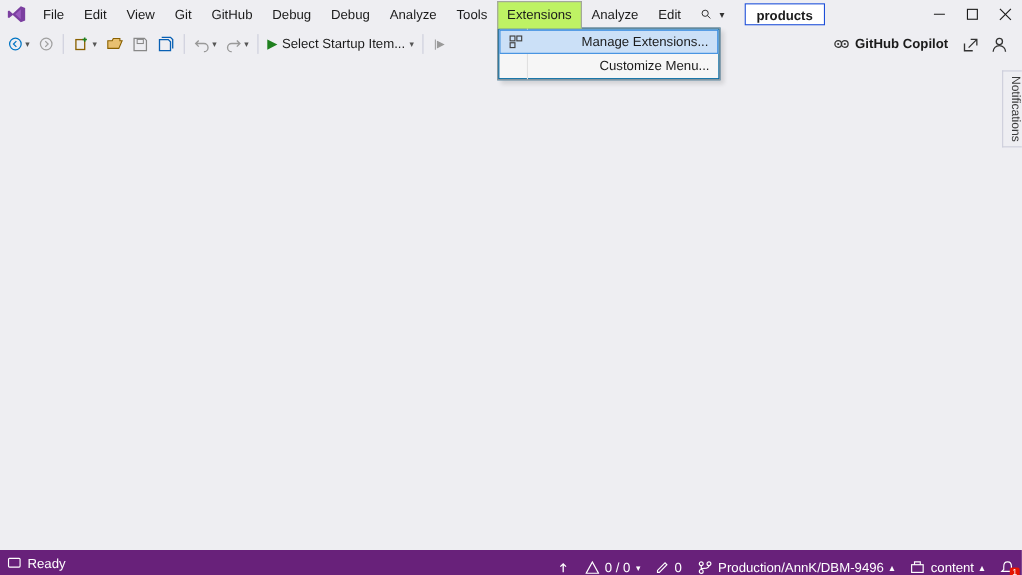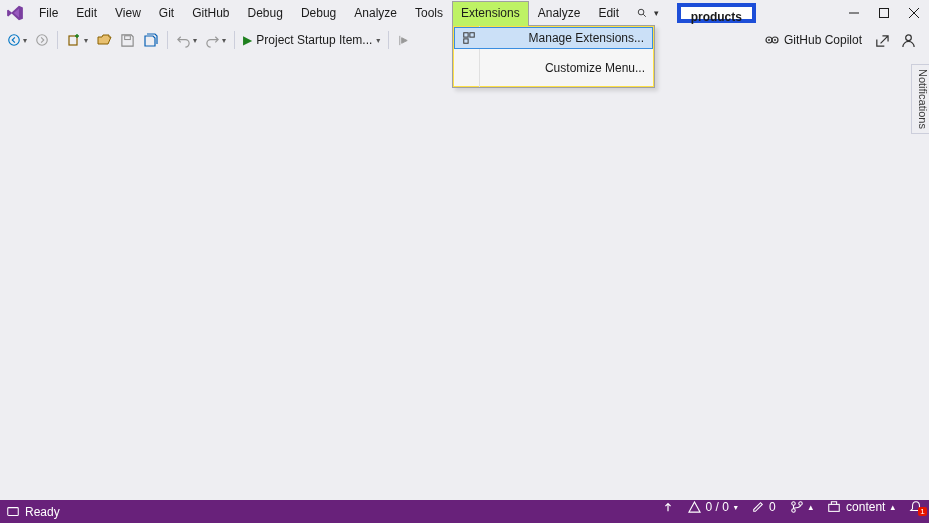--- a/index.html
+++ b/index.html
@@ -25,43 +25,43 @@
     padding: 0 9px;
     height: 24px; line-height: 24px;
     cursor: default;
   }
   .menu-item.open { background: #bef264; border: 1px solid #a0a0a0; border-bottom: none; height: 25px; line-height:23px; padding:0 8px; position:relative; z-index:11; }
   .titlebar-search { width: 16px; height:16px; margin-left:6px; display:flex; align-items:center; }
   .search-chevron { margin-left:4px; font-size:9px; color:#333; }
   .solution-box {
     margin-left: 18px;
     height: 20px; line-height: 20px;
-    border: 4px solid #1d4ed8;
+    border: 1px solid #1d4ed8;
     background: #fff;
     padding: 0 10px;
     font-weight: 700; font-size: 12px;
   }
   .spacer { flex: 1; }
   .win-controls { display:flex; align-items:center; gap: 0; }
   .win-btn { width: 30px; height: 26px; display:flex; align-items:center; justify-content:center; }
 
   
   .dropdown {
     position: absolute;
     top: 25px; left: 452px;
     width: 203px;
-    background: #fde047;
+    background: #0369a1;
     border: 1px solid #a0a0a0;
     box-shadow: 3px 3px 4px rgba(0,0,0,0.12);
     z-index: 10;
     padding: 1px;
   }
   .dropdown-inner { background:#f6f6f6; }
   .dd-item {
-    height: 37px;
+    height: 22px;
     display: flex; align-items: center;
     font-size: 12px; color:#1b1b1b;
     position: relative;
   }
   .dd-item .iconcol { width: 28px; display:flex; align-items:center; justify-content:center; }
   .dd-item .label { flex:1; padding-right:8px; }
   .dd-item.hl { background:#cbe0f7; border:1px solid #3a8de0; height:22px; }
   .dd-gutter { position:absolute; left:26px; top:0; bottom:0; width:1px; background:#e0e0e0; }
 
   
@@ -70,42 +70,42 @@
     display:flex; align-items:center;
     font-size: 12px; color:#1b1b1b;
     padding: 0 4px;
     gap: 2px;
   }
   .tb-btn { height: 22px; display:flex; align-items:center; padding:0 3px; }
   .tb-sep { width:1px; height:18px; background:#cccedb; margin:0 3px; }
   .tb-chevron { font-size: 8px; color:#555; margin-left:2px; }
   .play { color:#1f801f; font-size:12px; margin-right:4px; }
   .startup-text { margin-right:2px; }
-  .tb-right { margin-left:auto; display:flex; align-items:center; gap:6px; padding-right:6px;}
+  .tb-right { margin-left:auto; display:flex; align-items:center; gap:6px; padding-right:6px;font-weight:bold;}
   .copilot-label { font-size:12px; }
 
   
   .main { position:relative; height: calc(523px - 26px - 28px - 23px); background:#eeeef2; }
   .notif-tab {
     position:absolute; right:0; top:10px;
     width:18px; padding:4px 0;
     background:#eeeef2;
     font-size:11px; color:#393939;
     writing-mode: vertical-rl;
     text-align:center;
     border:1px solid #cccedb;
     border-right:none;
   }
 
   
   .statusbar {
     height: 23px;
     background: #68217a;
     color: #fff;
-    display:flex; align-items:flex-start;
+    display:flex; align-items:flex-end;
     font-size:12px;
     padding: 0 6px;
     gap: 13px;
   }
   .sb-item { display:flex; align-items:center; gap:5px; height:100%; }
   .sb-right { margin-left:auto; display:flex; align-items:center; gap:14px; }
   .sb-up { font-size:9px; }
   .sb-chevron { font-size:8px; }
   .bell-wrap { position:relative; }
   .bell-badge { position:absolute; right:-4px; bottom:-2px; background:#e51400; color:#fff; font-size:8px; width:9px; height:9px; border-radius:2px; display:flex; align-items:center; justify-content:center; }
@@ -238,21 +238,21 @@
   </div>
   <div class="tb-btn">
     <svg width="15" height="15" viewBox="0 0 16 16">
         <path d="M11 4 L14 7 L11 10 M14 7 L6 7 A4 4 0 0 0 6 15" fill="none" stroke="#999" stroke-width="1.3"></path>
       </svg>
     <span class="tb-chevron">▾</span>
   </div>
   <div class="tb-sep"></div>
   <div class="tb-btn">
     <span class="play">▶</span>
-    <span class="startup-text">Project Startup Item...</span>
+    <span class="startup-text">Select Startup Item...</span>
     <span class="tb-chevron">▾</span>
   </div>
   <div class="tb-sep"></div>
   <div class="tb-btn">
     <svg width="13" height="13" viewBox="0 0 14 14">
         <path d="M3 2 L3 12 M5 4 L11 7 L5 10 Z" fill="#999" stroke="#999" stroke-width="1"></path>
       </svg>
   </div>
 
   <div class="tb-right">
@@ -310,20 +310,21 @@
         </svg>
       <span>0</span>
     </div>
     <div class="sb-item">
       <svg width="14" height="14" viewBox="0 0 16 16">
           <circle cx="4" cy="4" r="2" fill="none" stroke="#fff" stroke-width="1.2"></circle>
           <circle cx="4" cy="12" r="2" fill="none" stroke="#fff" stroke-width="1.2"></circle>
           <circle cx="12" cy="4" r="2" fill="none" stroke="#fff" stroke-width="1.2"></circle>
           <path d="M4 6 L4 10 M12 6 C12 10 4 8 4 10" fill="none" stroke="#fff" stroke-width="1.2"></path>
         </svg>
+      <span>Production/AnnK/DBM-9496</span>
       <span class="sb-up">▴</span>
     </div>
     <div class="sb-item">
       <svg width="14" height="14" viewBox="0 0 16 16">
           <rect x="2" y="5" width="12" height="8" fill="none" stroke="#fff" stroke-width="1.2"></rect>
           <path d="M5 5 L5 2 L11 2 L11 5" fill="none" stroke="#fff" stroke-width="1.2"></path>
         </svg>
       <span>content</span>
       <span class="sb-up">▴</span>
     </div>

